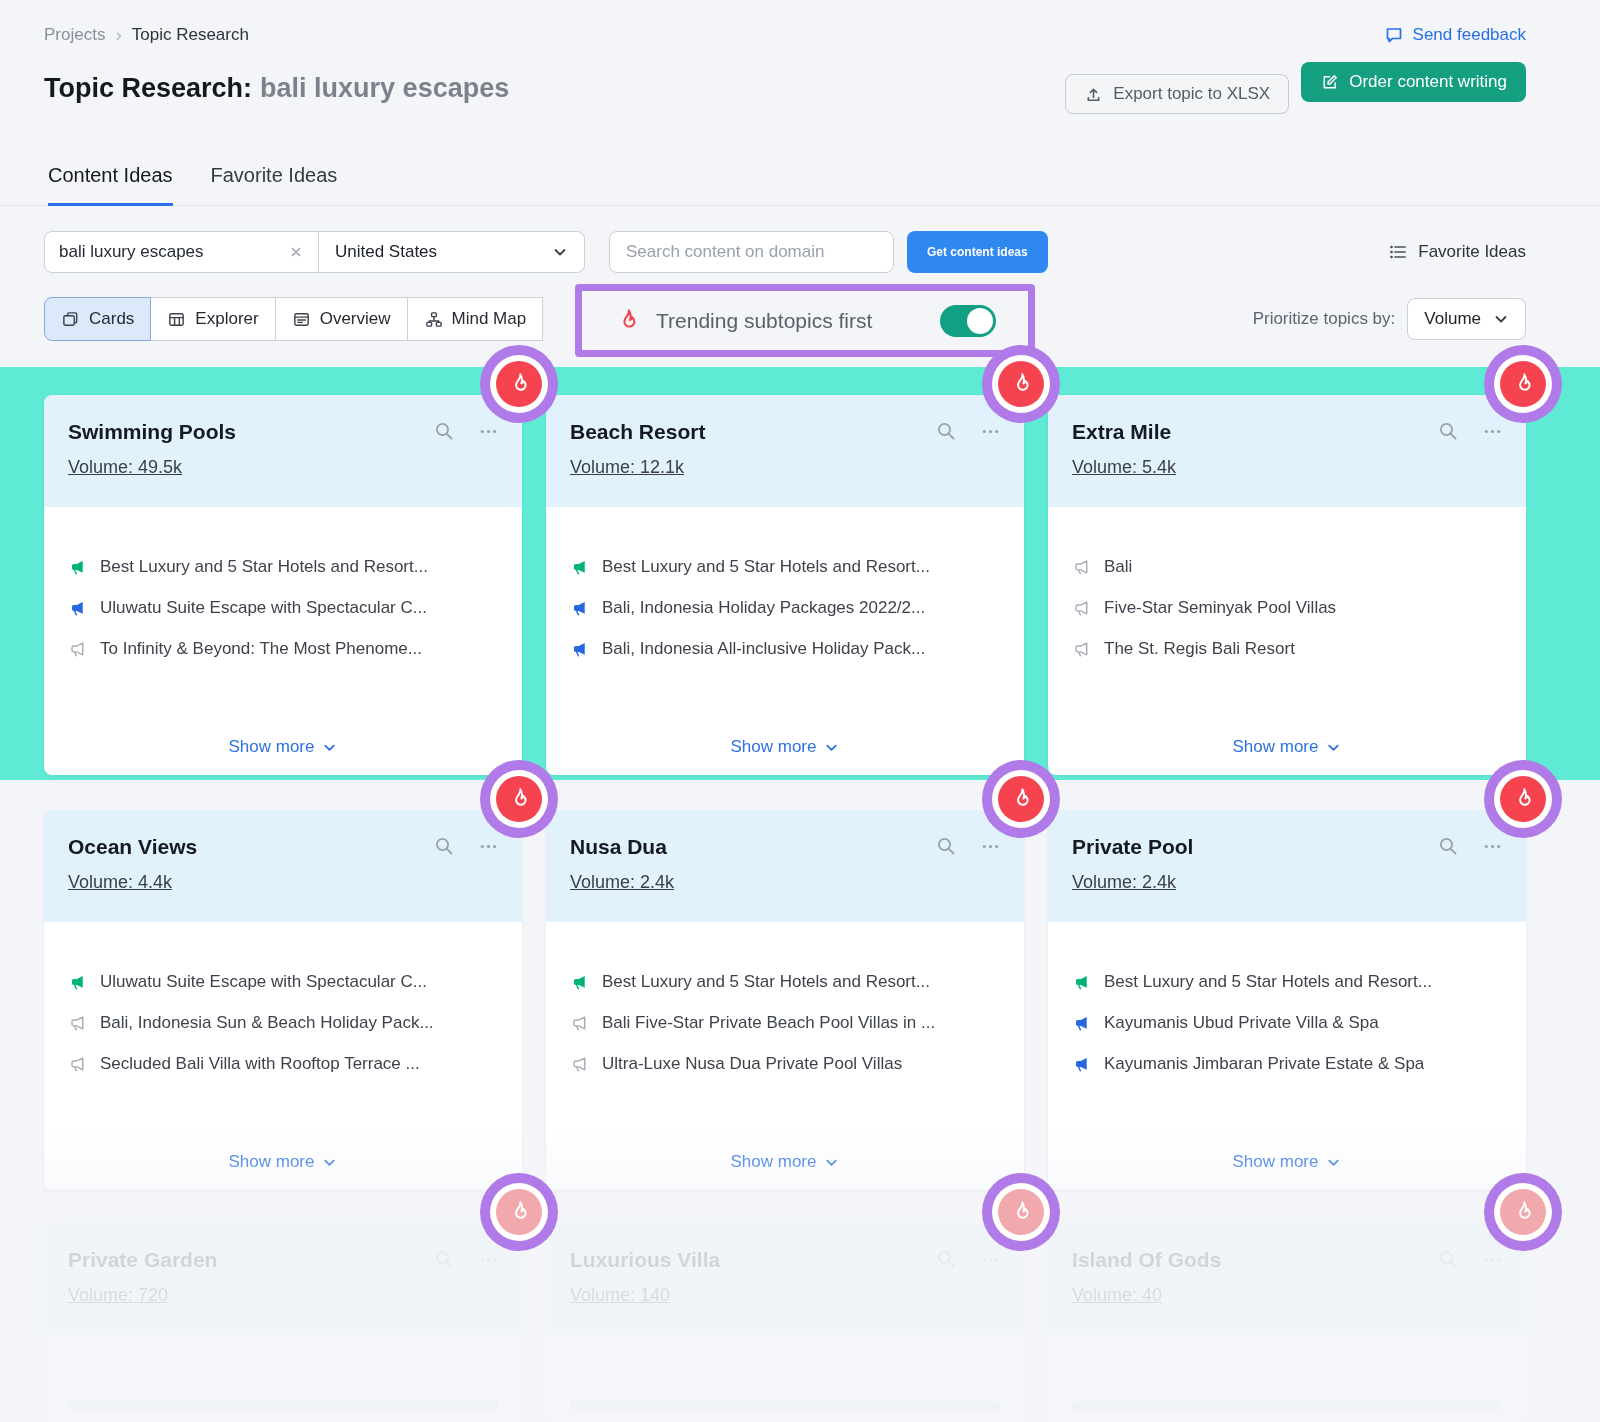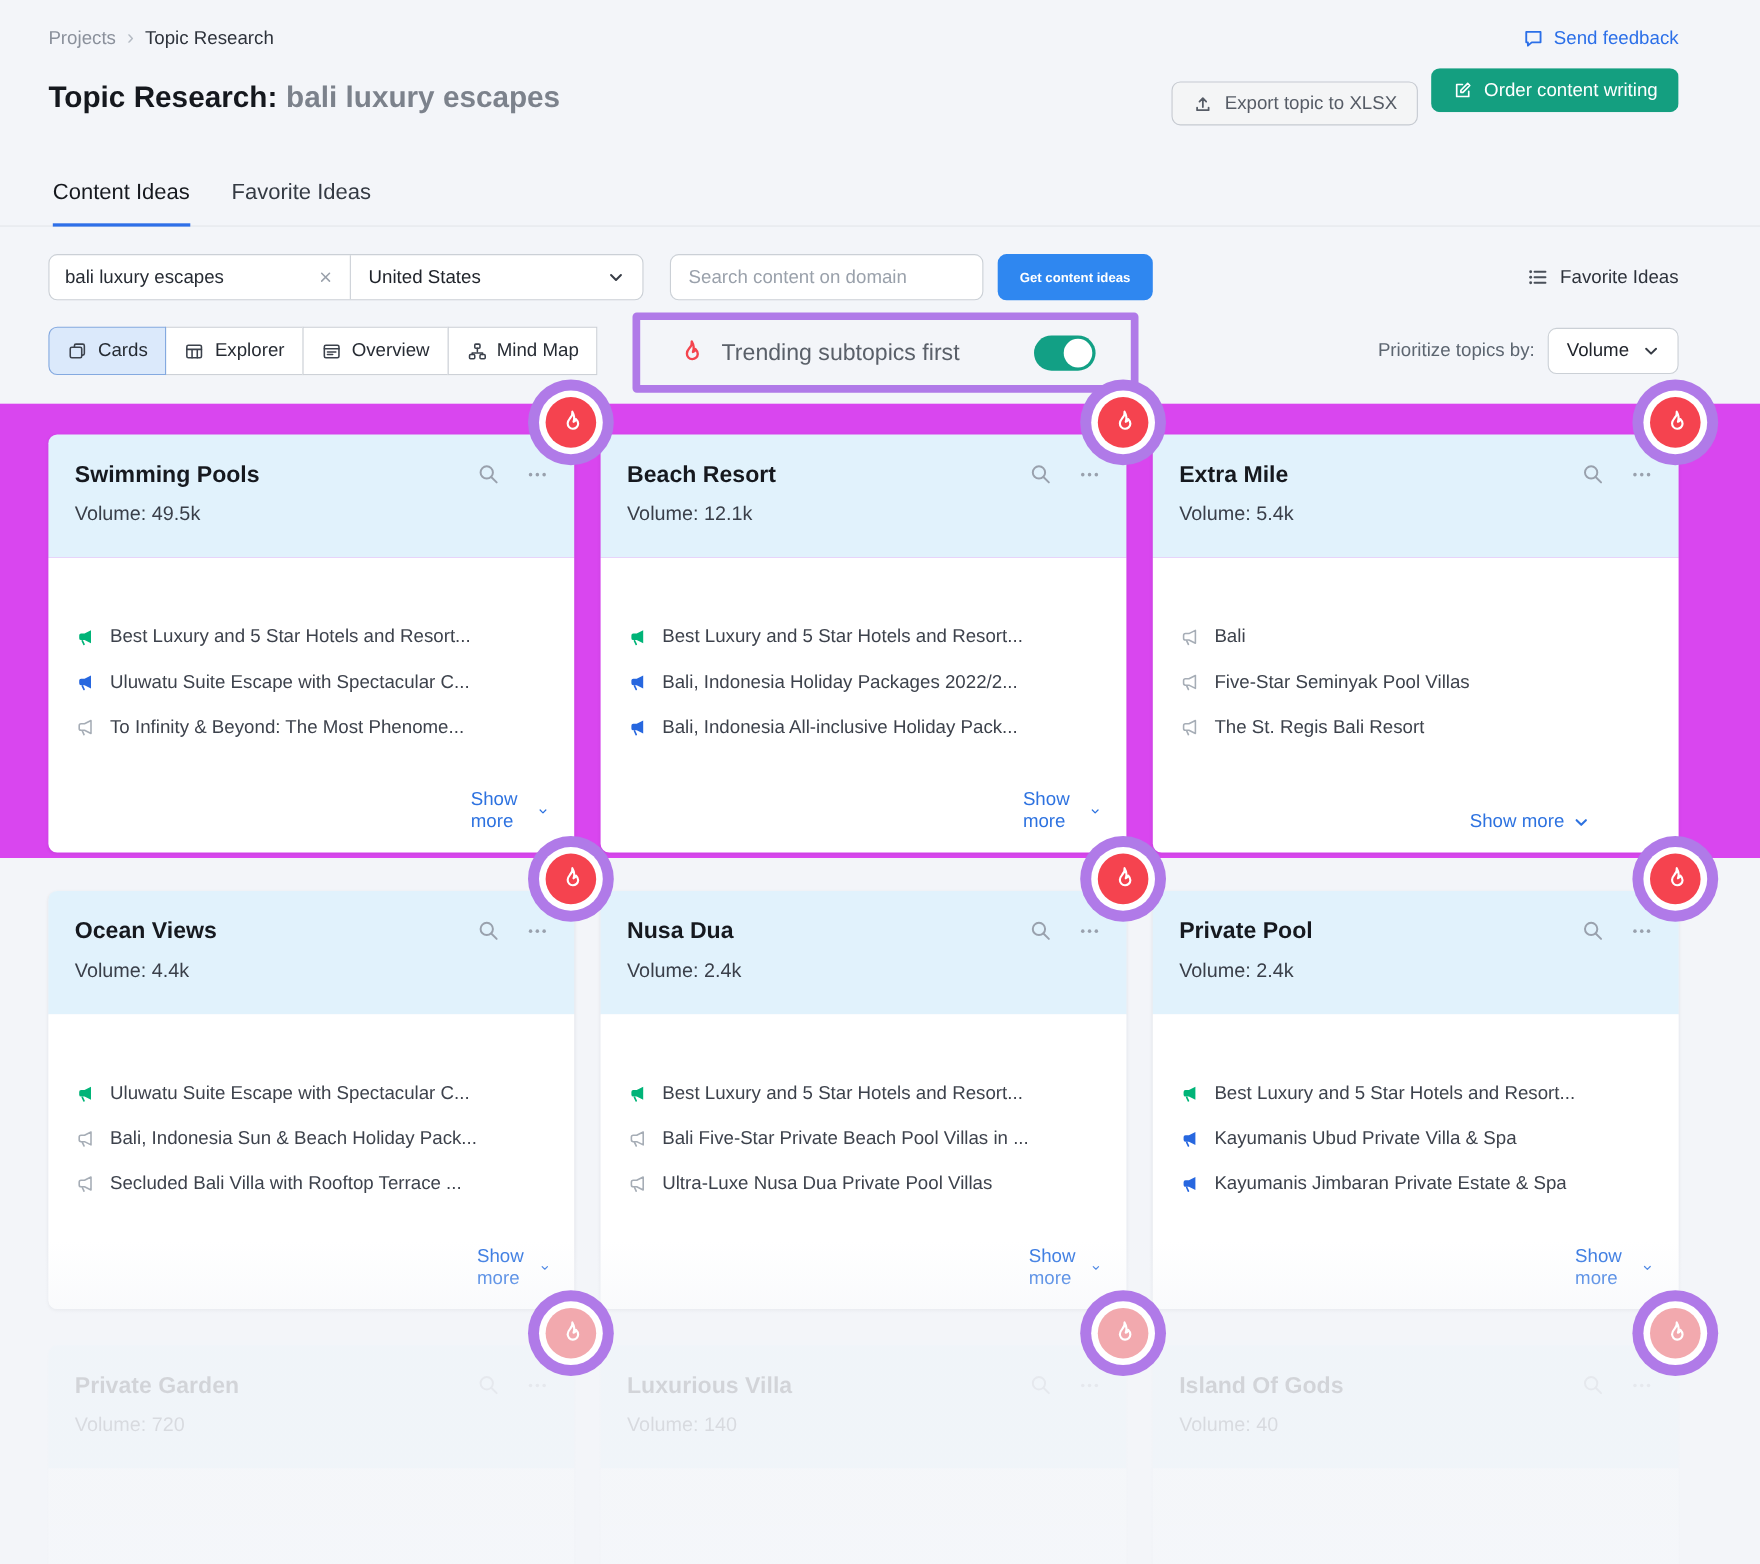--- a/index.html
+++ b/index.html
@@ -59,38 +59,38 @@
   .vol-select { display:flex; align-items:center; gap:12px; height:42px; padding:0 16px; background:#fff; border:1px solid #cbd0d6; border-radius:8px; font-size:17px; color:#20242b; cursor:pointer; }
 
   
   .trend-box { position:absolute; left:575px; top:-13px; width:460px; height:73px; border:7px solid #b07ae8; border-radius:4px; background:#f3f5f9; display:flex; align-items:center; gap:15px; padding:0 32px; z-index:3; }
   .trend-box .flame { width:27px; height:27px; stroke:#f4444e; fill:none; stroke-width:1.9; stroke-linecap:round; stroke-linejoin:round; flex:none; }
   .trend-label { font-size:21px; color:#5a6069; white-space:nowrap; }
   .switch { margin-left:auto; width:56px; height:32px; border-radius:16px; background:#12a085; position:relative; cursor:pointer; flex:none; }
   .switch .knob { position:absolute; top:3px; right:3px; width:26px; height:26px; border-radius:50%; background:#fff; }
 
   
-  .row-strip { margin-top:26px; background:#d946ef; padding:28px 74px 5px 44px; }
+  .row-strip { margin-top:26px; background:#5eead4; padding:28px 74px 5px 44px; }
   .cards-row { padding:0 74px 0 44px; }
   .row-2 { margin-top:30px; }
   .row-3 { margin-top:33px; }
   .cards-grid { display:flex; gap:24px; }
 
   .card { position:relative; width:478px; height:380px; flex:none; }
   .card-inner { width:100%; height:100%; border-radius:8px; box-shadow:0 1px 3px rgba(27,31,38,.08); }
   .row-3 .card-inner { opacity:.3; }
   .card-head { height:112px; background:#e1f2fc; border-radius:8px 8px 0 0; padding:25px 24px 0; }
   .card-title-row { display:flex; align-items:flex-start; }
   .card-title { font-size:21px; font-weight:bold; color:#16191f; }
   .card-actions { margin-left:auto; display:flex; align-items:center; gap:24px; }
   .card-actions svg { cursor:pointer; }
   .ico-search { width:22px; height:22px; stroke:#99a1ad; fill:none; stroke-width:1.8; stroke-linecap:round; }
   .ico-dots { width:19px; height:19px; fill:#99a1ad; }
-  .card-volume { margin-top:13px; font-size:18px; color:#3a3f49; }
-  .card-body { height:268px; background:#fff; border-radius:0 0 8px 8px; padding:12px 24px 18px; display:flex; flex-direction:row; }
+  .card-volume { margin-top:13px; font-size:18px; color:#3a3f49;text-decoration:underline; }
+  .card-body { height:268px; background:#fff; border-radius:0 0 8px 8px; padding:0 24px 18px; display:flex; flex-direction:column;gap:12px; }
   .card-items { margin-top:50px; display:flex; flex-direction:column; gap:21px; }
   .card-item { display:flex; align-items:center; gap:13px; cursor:pointer; min-width:0; }
   .mega { flex:none; width:19px; height:19px; }
   .mega svg { width:19px; height:19px; display:block; }
   .mega .mp-body { fill:currentColor; }
   .mega .mp-handle { stroke:currentColor; stroke-width:1.6; stroke-linecap:round; fill:none; }
   .mega[data-icon="green"] { color:#00b478; }
   .mega[data-icon="blue"]  { color:#2767df; }
   .mega[data-icon="gray"]  { color:#a6adb6; }
   .mega[data-icon="gray"] .mp-body { fill:none; stroke:currentColor; stroke-width:1.5; stroke-linejoin:round; }

